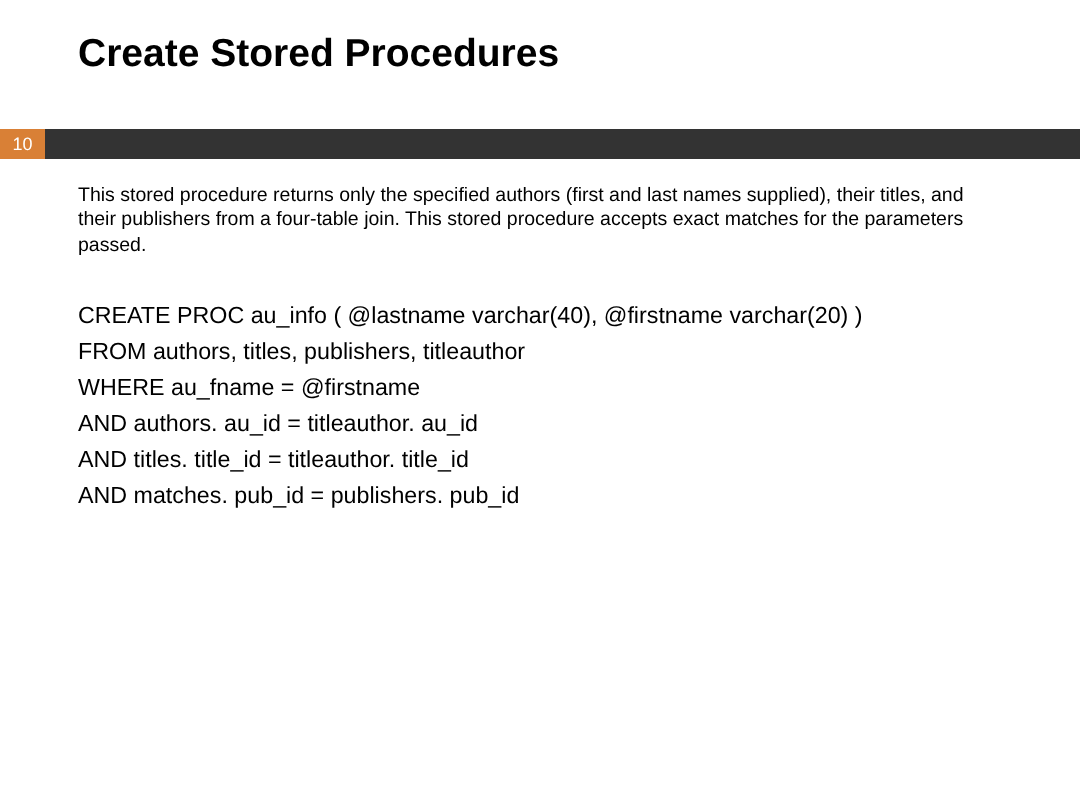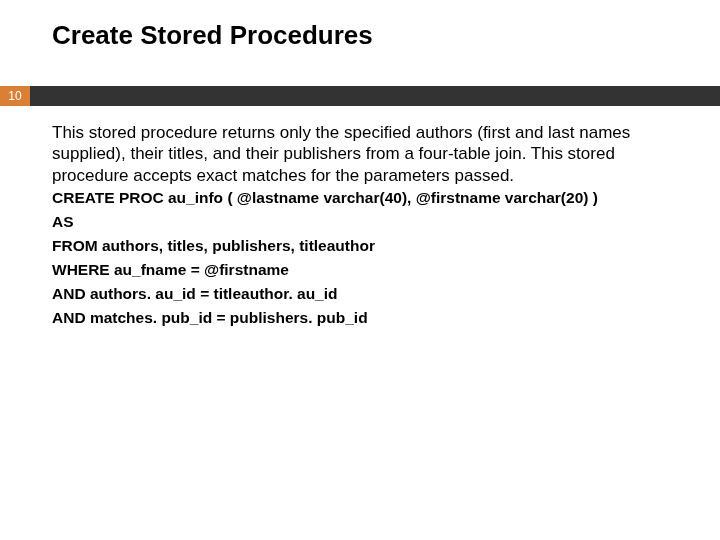--- a/index.html
+++ b/index.html
@@ -53,50 +53,50 @@
     height: 20px;
     background: #333333;
   }
   .body {
     position: absolute;
     left: 52px;
     top: 122px;
     width: 616px;
   }
   .desc {
-    font-size: 17px;
+    font-size: 13px;
     line-height: 1.25;
+    margin-bottom: 28px;
   }
   .code {
     font-size: 15.5px;
     line-height: 1.55;
   }
   .code .line {
     display: block;
-    font-weight: bold;
   }
 </style>
 </head>
 <body>
 
 <div class="slide">
 
   <div class="title">Create Stored Procedures</div>
 
   <div class="bar-row">
     <div class="page-box">10</div>
     <div class="bar-rest"></div>
   </div>
 
   <div class="body">
     <div class="desc">This stored procedure returns only the specified authors (first and last names supplied), their titles, and their publishers from a four-table join. This stored procedure accepts exact matches for the parameters passed.</div>
 
     <div class="code">
       <span class="line">CREATE PROC au_info ( @lastname varchar(40), @firstname varchar(20) )</span>
-      <span class="line">AS</span>
       <span class="line">FROM authors, titles, publishers, titleauthor</span>
       <span class="line">WHERE au_fname = @firstname</span>
       <span class="line">AND authors. au_id = titleauthor. au_id</span>
+      <span class="line">AND titles. title_id = titleauthor. title_id</span>
       <span class="line">AND matches. pub_id = publishers. pub_id</span>
     </div>
   </div>
 
 </div>
 
 </body></html>

